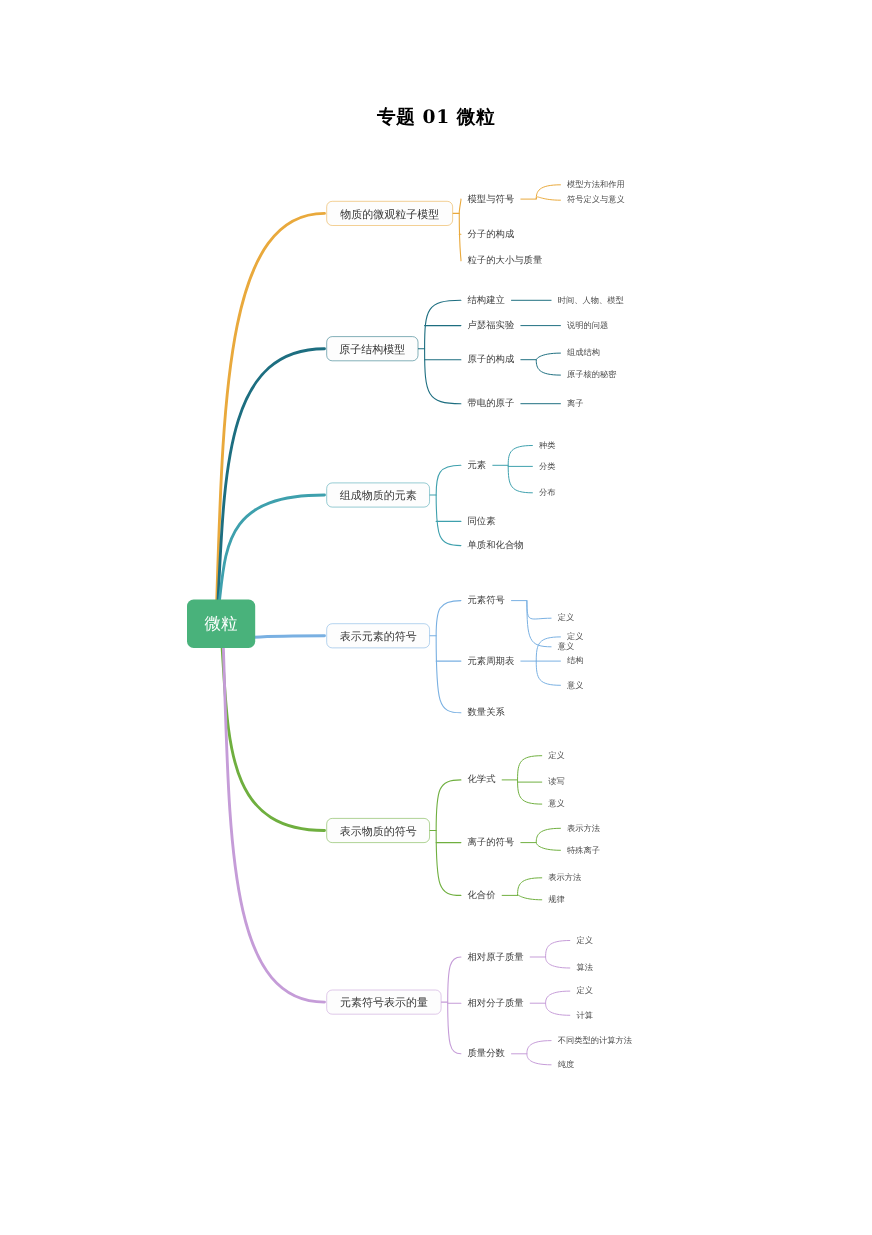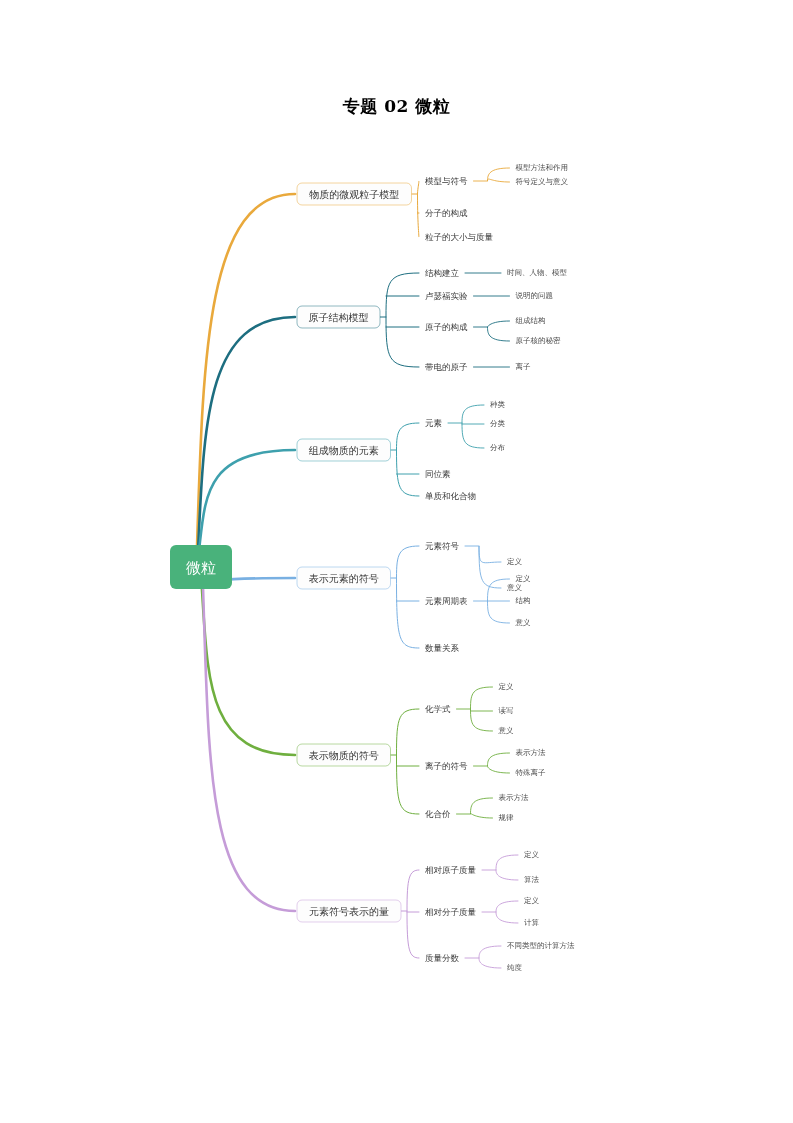--- a/index.html
+++ b/index.html
@@ -62,21 +62,21 @@
   .branch-line {
     fill: none;
     stroke-linecap: round;
   }
 </style>
 </head>
 <body>
 
 <div id="page">
 
-  <div id="doc-title">专题 02 微粒</div>
+  <div id="doc-title">专题 01 微粒</div>
 
   <svg id="mindmap" viewBox="0 0 793 1123">
     <g id="links-layer">
         <path d="M 197 547 C 203 352.85,
              207 194, 295 194" class="branch-line" stroke="#E9A93C" stroke-width="2.6"></path>
         <path d="M 411.5 194 L 417.5 194" class="branch-line" stroke="#E9A93C" stroke-width="1"></path>
         <path d="M 419 181 C 419.5 181, 417.5 189, 417.5 194
      C 417.5 229, 419.5 237, 419 237" class="branch-line" stroke="#E9A93C" stroke-width="1"></path>
         <path d="M 417.5 213 L 419 213" class="branch-line" stroke="#E9A93C" stroke-width="1"></path>
         <path d="M 473.5 181 L 487.5 181" class="branch-line" stroke="#E9A93C" stroke-width="0.9"></path>

